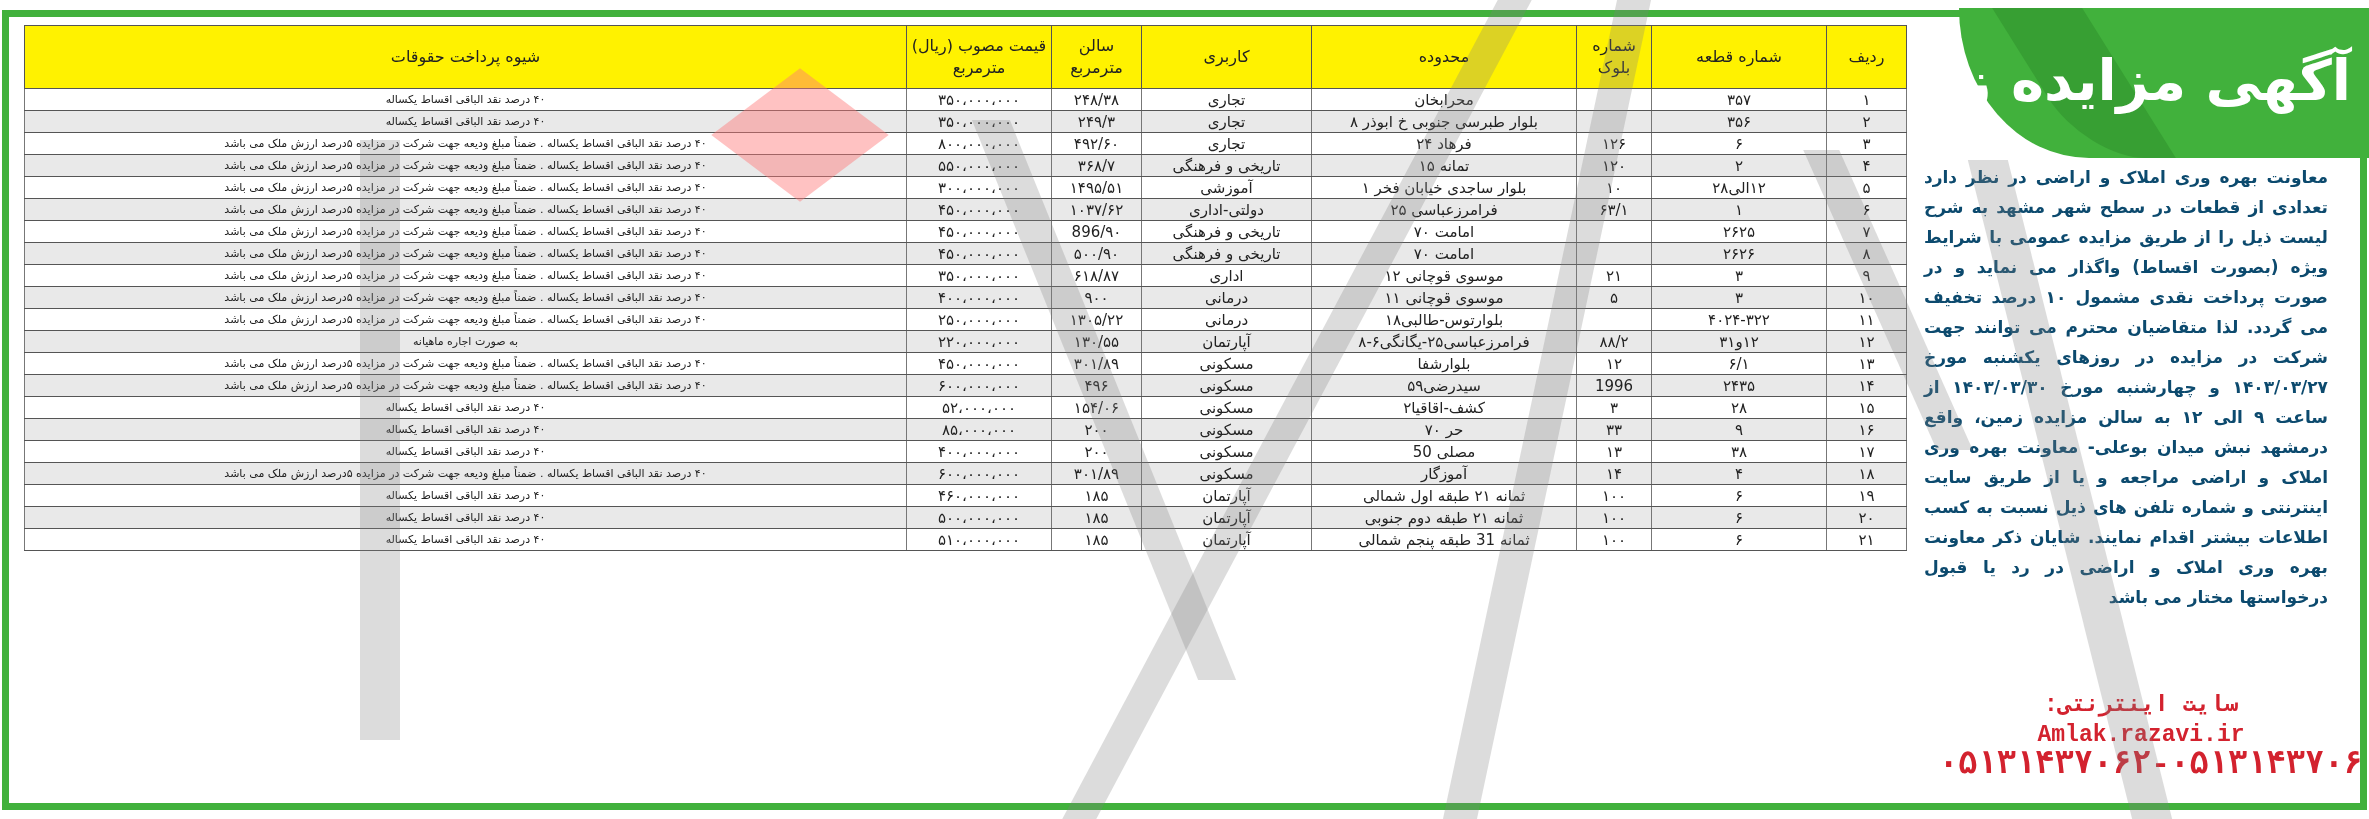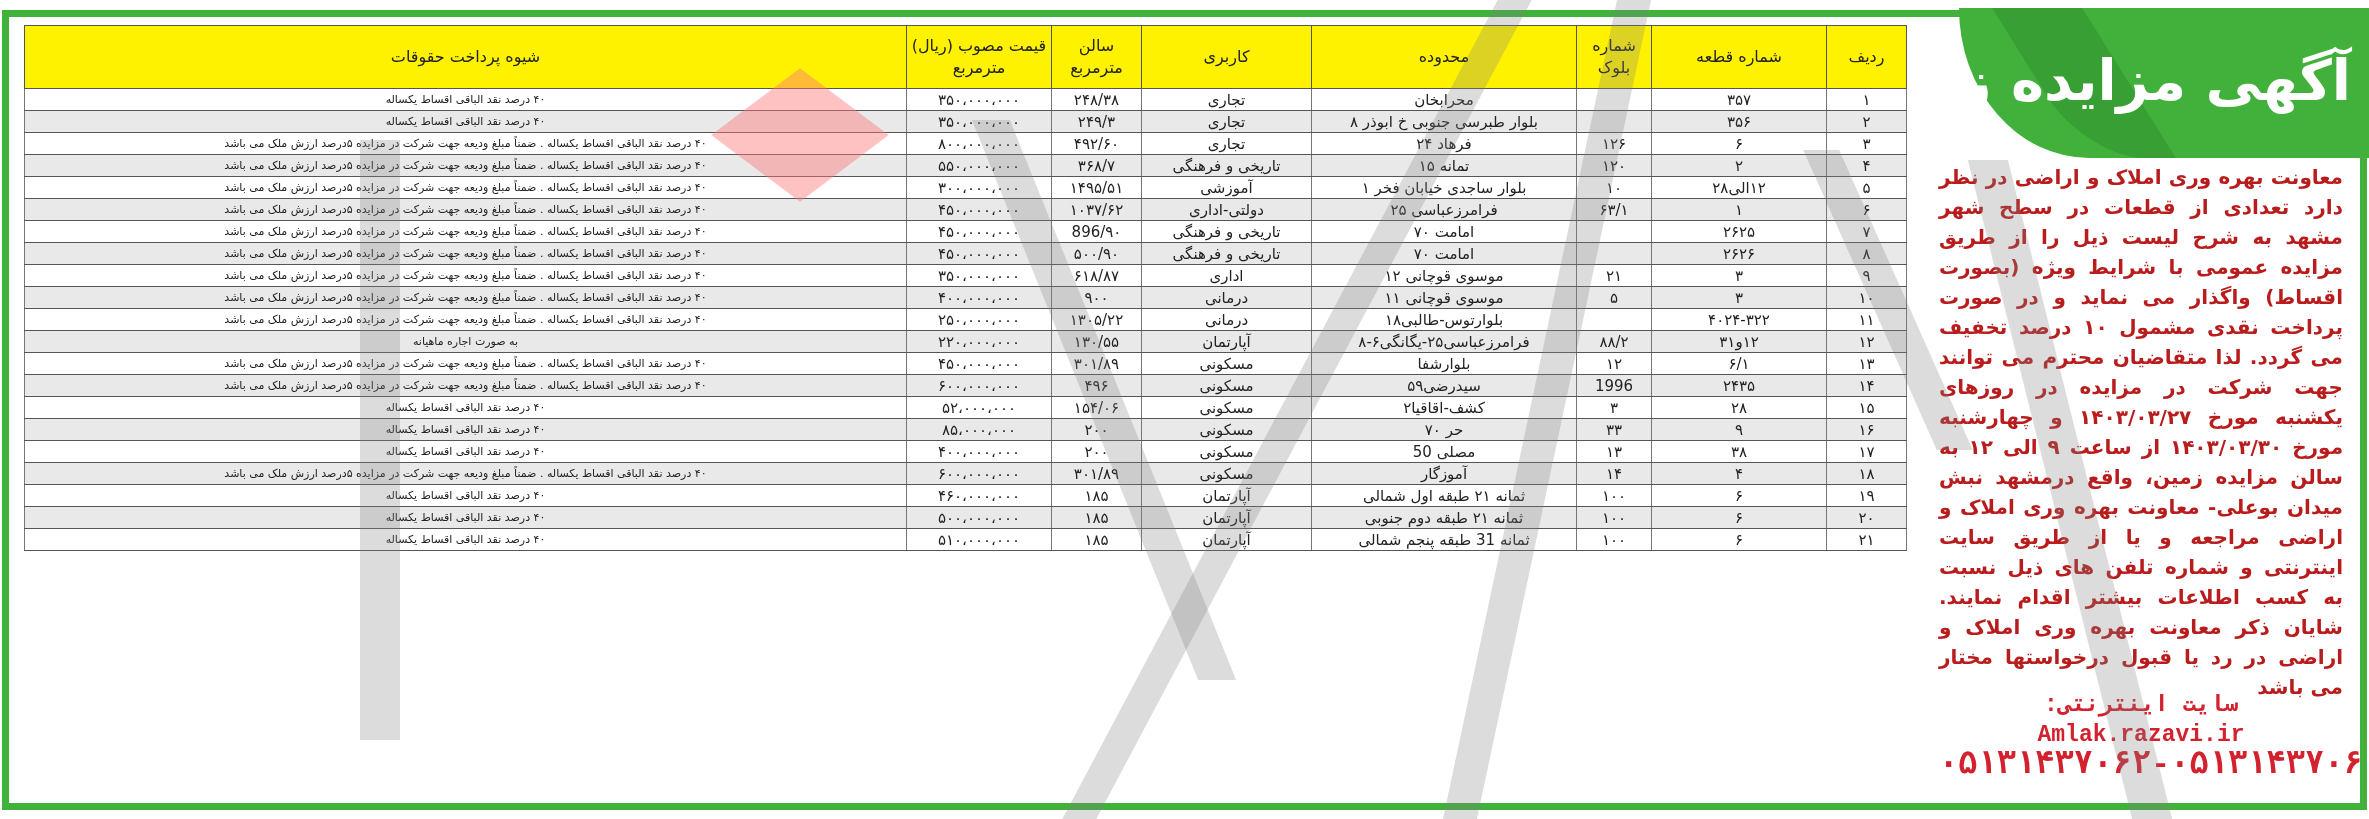--- a/index.html
+++ b/index.html
@@ -20,24 +20,24 @@
     background: #2f8f2c; opacity: 0.55; transform: skewX(32deg); z-index: 2;
     border-bottom-left-radius: 60px;
   }
   .title-text {
     position: absolute; right: 18px; top: 48px; z-index: 3;
     font-family: "DejaVu Sans", sans-serif; font-weight: bold; font-size: 56px;
     color: #ffffff; direction: rtl; letter-spacing: -1px;
   }
 
   .notice {
-    position: absolute; right: 26px; top: 162px; width: 404px; z-index: 3;
+    position: absolute; right: 41px; top: 162px; width: 404px; z-index: 3;
     direction: rtl; text-align: justify; text-align-last: right;
-    font-family: "DejaVu Sans", sans-serif; font-weight: bold; font-size: 20px;
-    line-height: 30px; color: #b91c1c;
+    font-family: "DejaVu Sans", sans-serif; font-weight: bold; font-size: 17px;
+    line-height: 30px; color: #0c4a6e;
   }
   .contact {
     position: absolute; right: 26px; top: 690px; width: 404px; z-index: 3;
     direction: rtl; text-align: center; color: #d3222e;
     font-family: Liberation Mono, monospace; font-weight: bold; font-size: 23px; line-height: 30px;
   }
   .contact .site-line span.url { direction: ltr; unicode-bidi: embed; }
   .contact .phone { direction: ltr; unicode-bidi: embed; font-size: 32px; letter-spacing: 1px; }
 
   .table-wrap {

